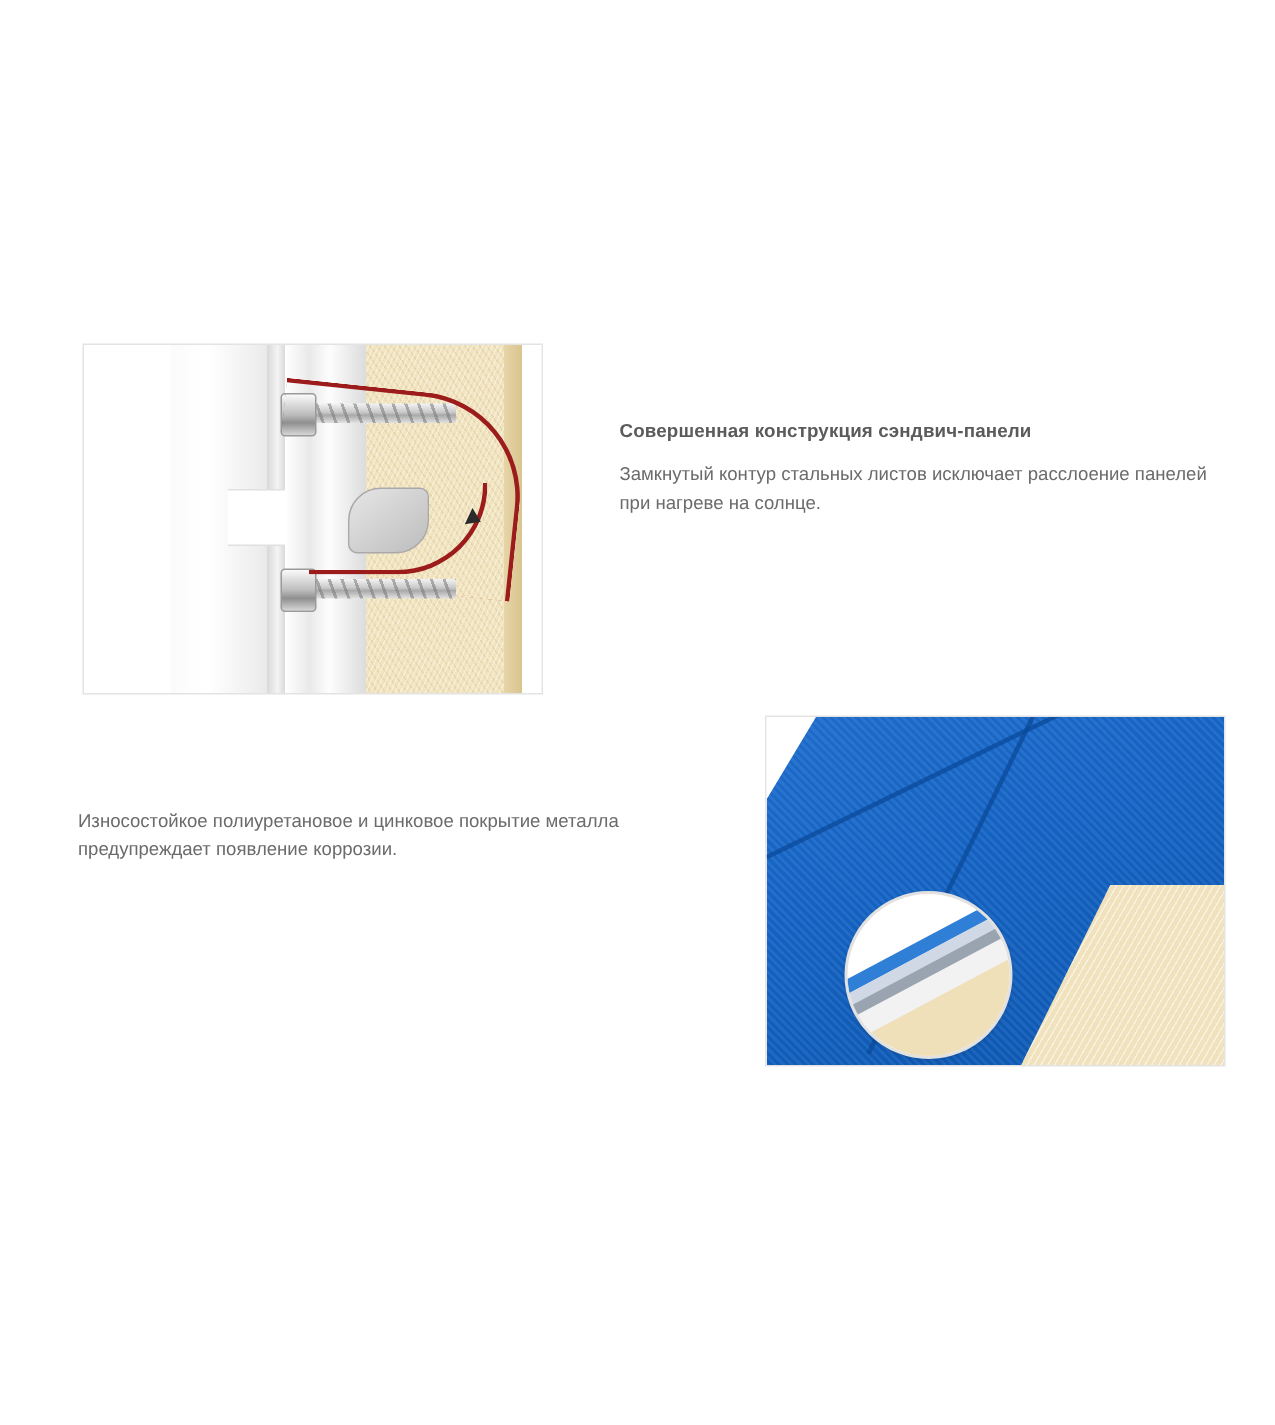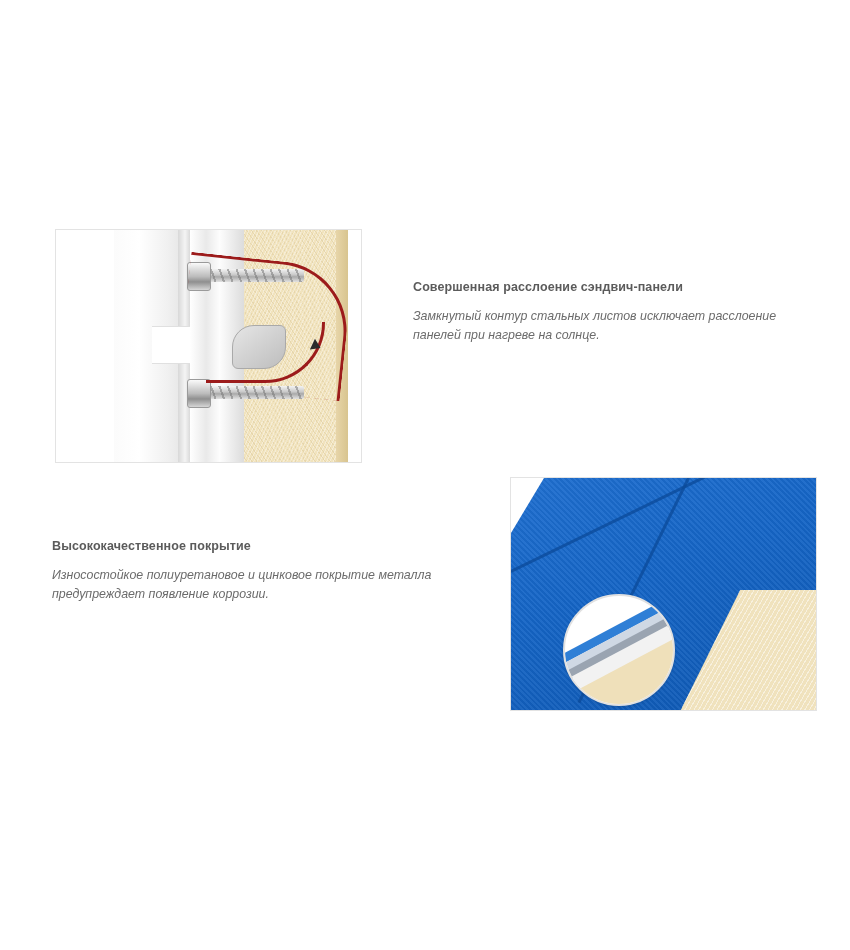--- a/index.html
+++ b/index.html
@@ -63,21 +63,20 @@
     color: #5b5b5b;
     letter-spacing: 0.1px;
     margin: 0 0 12px 0;
     line-height: 1.3;
   }
   .para {
     font-size: 12.4px;
     line-height: 1.55;
     color: #6b6b6b;
     margin: 0 0 16px 0;
-    font-style: italic;
   }
   .para:last-child { margin-bottom: 0; }
 
   
   .ill1 { position: absolute; inset: 0; background: #ffffff; }
   .ill1 .left-white {
     position: absolute; left: 58px; top: 0; width: 72px; height: 232px;
     background: linear-gradient(to right, #fbfbfb 0%, #ffffff 35%, #f0f0f0 75%, #e4e4e4 100%);
   }
   .ill1 .left-edge {
@@ -224,26 +223,25 @@
       <div class="screw-head h2"></div>
 
       <div class="gasket"></div>
       <div class="red-curve"></div>
       <div class="red-curve2"></div>
       <div class="arrow-head"></div>
     </div>
   </div>
 
   <div class="block1-text">
-    <div class="heading">Совершенная расслоение сэндвич-панели</div>
+    <div class="heading">Совершенная конструкция сэндвич-панели</div>
     <p class="para">Замкнутый контур стальных листов исключает расслоение панелей при нагреве на солнце.</p>
   </div>
 
   <div class="block2-text">
-    <div class="heading">Высококачественное покрытие</div>
     <p class="para">Износостойкое полиуретановое и цинковое покрытие металла предупреждает появление коррозии.</p>
   </div>
 
   <div class="block2-image">
     <div class="ill2">
       <div class="blue-face">
         <div class="blue-texture"></div>
       </div>
       <div class="seam s1"></div>
       <div class="seam s2"></div>

